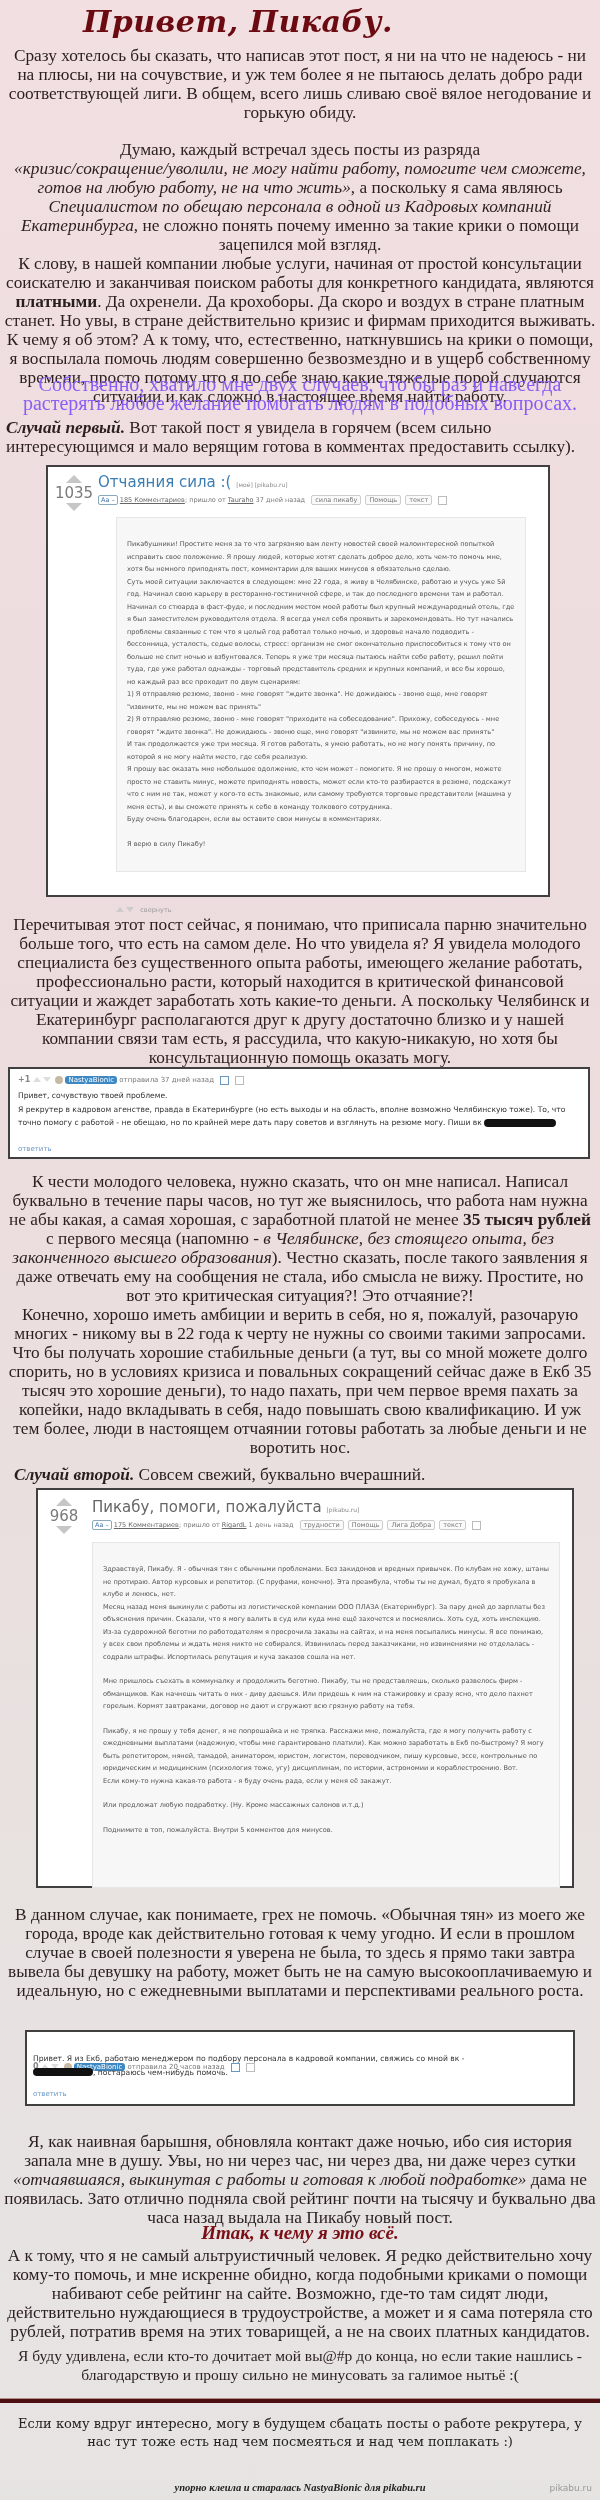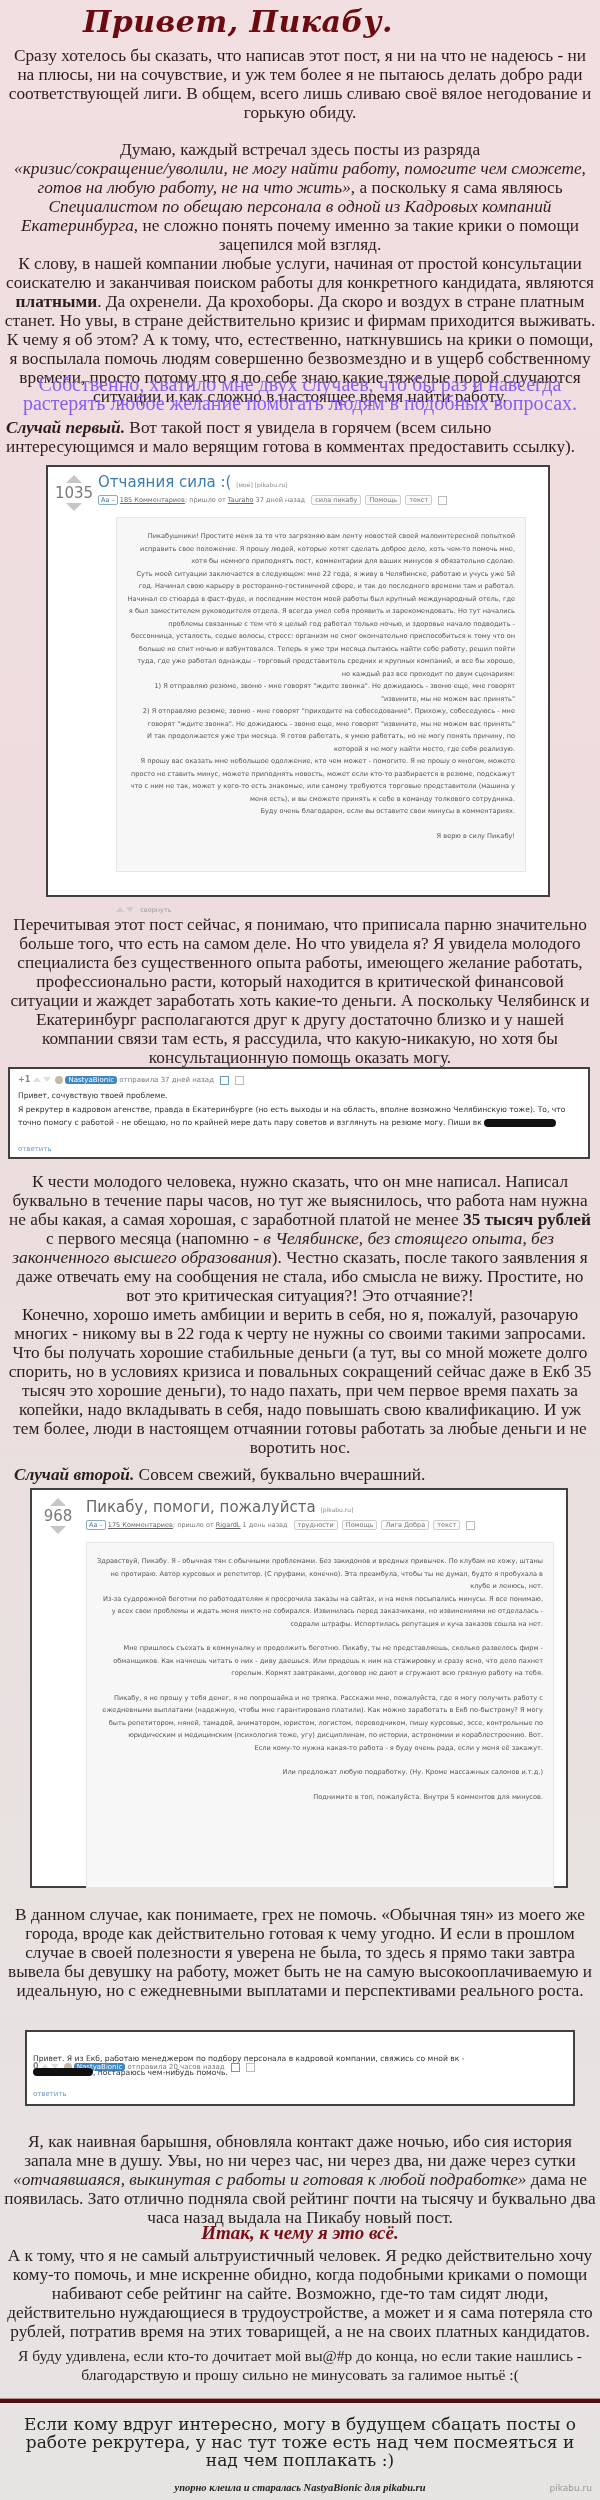--- a/index.html
+++ b/index.html
@@ -55,40 +55,39 @@
   .vote .num { font-size: 15px; line-height: 20px; font-family: "DejaVu Sans", sans-serif; color: #7a7a7a; }
   .post-title { position: absolute; font-size: 15px; color: #3b7db3; white-space: nowrap; }
   .post-title small { font-size: 6px; color: #888; }
   .meta { position: absolute; font-size: 6.5px; color: #777; white-space: nowrap; }
   .meta .aa { display: inline-block; border: 1px solid #8ab; color: #47a; padding: 0 2px; border-radius: 2px; }
   .meta u { color: #666; }
   .tag { display: inline-block; border: 1px solid #ccc; border-radius: 2px; padding: 0 3px; margin-left: 4px; color: #777; background: #fafafa; }
   .save-ico { display: inline-block; width: 7px; height: 7px; border: 1px solid #bbb; margin-left: 4px; vertical-align: middle; }
   .post-body {
     position: absolute; background: #f7f7f7; border: 1px solid #e6e6e6;
-    font-size: 6.6px; line-height: 12.5px; color: #555; padding: 12px 10px; box-sizing: border-box;
+    font-size: 6.6px; line-height: 12.5px; color: #555; padding: 20px 10px; box-sizing: border-box;
     white-space: normal;
-    text-align: right;
   }
   .post-body p { margin: 0; }
   .collapse { position: absolute; font-size: 6.5px; color: #9a9a9a; }
   .mini-arr { display:inline-block; width:0;height:0;border-left:4px solid transparent;border-right:4px solid transparent; }
 
   .comment-head { position: absolute; font-size: 7px; color: #777; white-space: nowrap; }
   .comment-head .score { font-weight: bold; color: #888; font-size: 8px; }
   .comment-head .user { background: #3d87c2; color: #fff; padding: 0 3px; border-radius: 3px; }
   .avatar { display: inline-block; width: 8px; height: 8px; border-radius: 50%; background: #c8b9a5; vertical-align: middle; }
   .comment-text { position: absolute; font-size: 7.6px; line-height: 13.5px; color: #333; }
   .reply { position: absolute; font-size: 7px; color: #6a98c4; }
   .redact { display:inline-block; width: 72px; height: 8px; background:#111; border-radius: 5px; vertical-align: middle; }
 
   .divider { position: absolute; left: 0; width: 600px; height: 4px; background: #4c0e10; border-top: 1px solid #b58d8d; }
   .final {
     position: absolute; left: 10px; width: 580px; text-align: center;
-    font-family: "DejaVu Serif", serif; font-size: 17px; line-height: 18px; color: #222;
+    font-family: "DejaVu Serif", serif; font-size: 13px; line-height: 18px; color: #222;
   }
   .signature {
     position: absolute; left: 0; width: 600px; text-align: center;
     font-style: italic; font-weight: bold; font-size: 10.5px; color: #222;
   }
   .watermark { position: absolute; right: 8px; font-family: "DejaVu Sans", sans-serif; font-size: 9px; color: #999; }
 </style>
 </head>
 <body>
 
@@ -179,40 +178,41 @@
     <span>К чести молодого человека, нужно сказать, что он мне написал. Написал буквально в течение пары часов, но тут же выяснилось, что работа нам нужна не абы какая, а самая хорошая, с заработной платой не менее</span>
     <b>35 тысяч рублей</b><span> с первого месяца (напомню -</span>
     <i>в Челябинске, без стоящего опыта, без законченного высшего образования</i><span>). Честно сказать, после такого заявления я даже отвечать ему на сообщения не стала, ибо смысла не вижу. Простите, но вот это критическая ситуация?! Это отчаяние?!</span><br>
     <span>Конечно, хорошо иметь амбиции и верить в себя, но я, пожалуй, разочарую многих - никому вы в 22 года к черту не нужны со своими такими запросами. Что бы получать хорошие стабильные деньги (а тут, вы со мной можете долго спорить, но в условиях кризиса и повальных сокращений сейчас даже в Екб 35 тысяч это хорошие деньги), то надо пахать, при чем первое время пахать за копейки, надо вкладывать в себя, надо повышать свою квалификацию. И уж тем более, люди в настоящем отчаянии готовы работать за любые деньги и не воротить нос.</span>
   </div>
 
   <div class="case-head" style="left:14px; top:1465px; width:580px;">
     <span class="lead">Случай второй.</span><span> Совсем свежий, буквально вчерашний.</span>
   </div>
 
-  <div class="shot" style="left:30px; top:1488px; width:538px; height:400px;">
+  <div class="shot" style="left:36px; top:1488px; width:538px; height:400px;">
     <div class="vote" style="left:6px; top:8px;">
       <div class="arr-up"></div>
       <div class="num">968</div>
       <div class="arr-down"></div>
     </div>
     <div class="post-title" style="left:54px; top:8px; color:#666;">
       <span>Пикабу, помоги, пожалуйста</span>
       <small>[pikabu.ru]</small>
     </div>
     <div class="meta" style="left:54px; top:30px;">
       <span class="aa">Аа –</span>
       <u>175 Комментариев</u><span>; пришло от</span>
       <u>RigardL</u>
       <span>1 день назад</span>
       <span class="tag">трудности</span><span class="tag">Помощь</span><span class="tag">Лига Добра</span><span class="tag">текст</span>
       <span class="save-ico"></span>
     </div>
     <div class="post-body" style="left:54px; top:52px; width:468px; height:346px;">
       <p>Здравствуй, Пикабу. Я - обычная тян с обычными проблемами. Без закидонов и вредных привычек. По клубам не хожу, штаны не протираю. Автор курсовых и репетитор. (С пруфами, конечно). Эта преамбула, чтобы ты не думал, будто я пробухала в клубе и ленюсь, нет.</p>
+      <p>Месяц назад меня выкинули с работы из логистической компании ООО ПЛАЗА (Екатеринбург). За пару дней до зарплаты без объяснения причин. Сказали, что я могу валить в суд или куда мне ещё захочется и посмеялись. Хоть суд, хоть инспекцию.</p>
       <p>Из-за судорожной беготни по работодателям я просрочила заказы на сайтах, и на меня посыпались минусы. Я все понимаю, у всех свои проблемы и ждать меня никто не собирался. Извинилась перед заказчиками, но извинениями не отделалась - содрали штрафы. Испортилась репутация и куча заказов сошла на нет.</p>
       <p style="height:12px"></p>
       <p>Мне пришлось съехать в коммуналку и продолжить беготню. Пикабу, ты не представляешь, сколько развелось фирм - обманщиков. Как начнешь читать о них - диву даешься. Или придешь к ним на стажировку и сразу ясно, что дело пахнет горелым. Кормят завтраками, договор не дают и сгружают всю грязную работу на тебя.</p>
       <p style="height:12px"></p>
       <p>Пикабу, я не прошу у тебя денег, я не попрошайка и не тряпка. Расскажи мне, пожалуйста, где я могу получить работу с ежедневными выплатами (надежную, чтобы мне гарантировано платили). Как можно заработать в Екб по-быстрому? Я могу быть репетитором, няней, тамадой, аниматором, юристом, логистом, переводчиком, пишу курсовые, эссе, контрольные по юридическим и медицинским (психология тоже, угу) дисциплинам, по истории, астрономии и кораблестроению. Вот.</p>
       <p>Если кому-то нужна какая-то работа - я буду очень рада, если у меня её закажут.</p>
       <p style="height:12px"></p>
       <p>Или предложат любую подработку. (Ну. Кроме массажных салонов и.т.д.)</p>
       <p style="height:12px"></p>
       <p>Поднимите в топ, пожалуйста. Внутри 5 комментов для минусов.</p>

